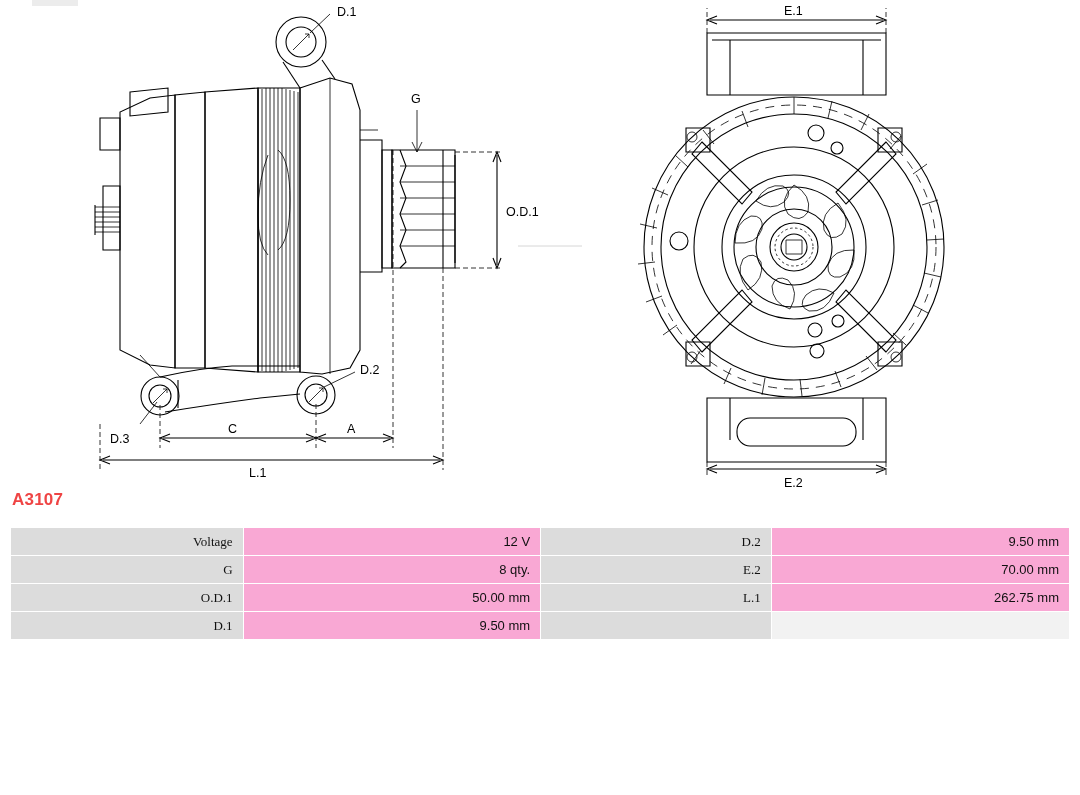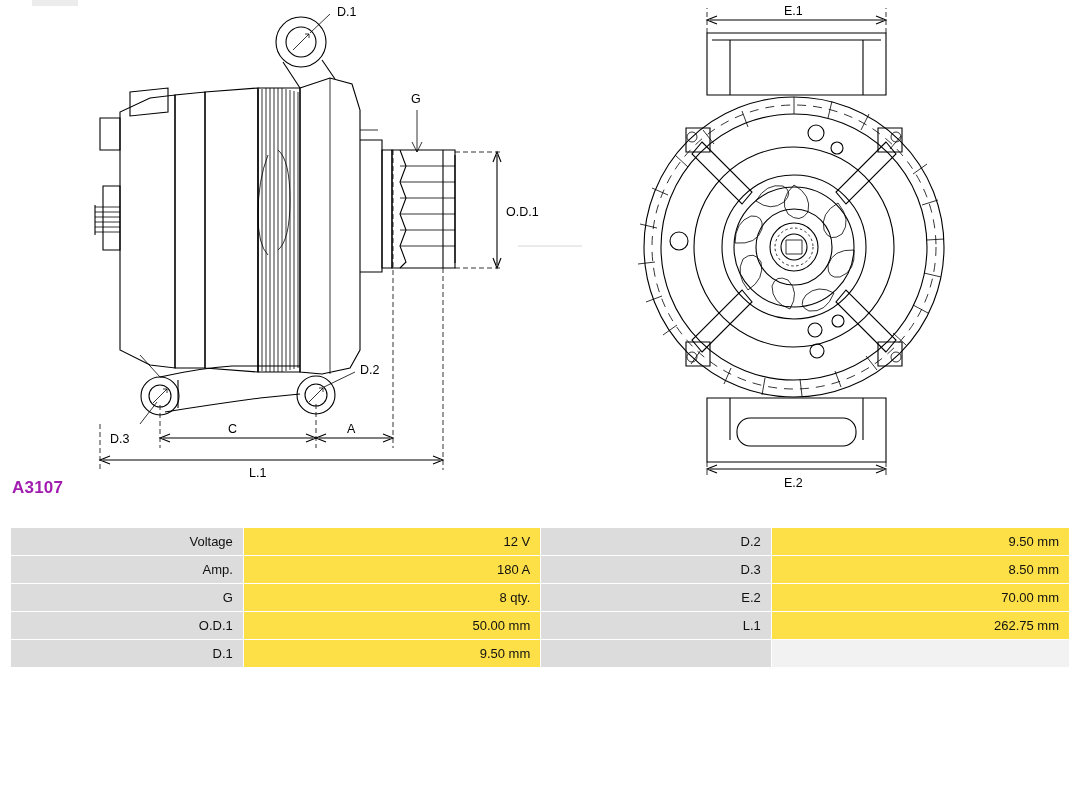--- a/index.html
+++ b/index.html
@@ -26,24 +26,24 @@
     top: 0;
     width: 1080px;
     height: 495px;
   }
   .drawing-area svg {
     display: block;
   }
   .part-number {
     position: absolute;
     left: 12px;
-    top: 478px;
+    top: 490px;
     font-size: 17px;
     font-weight: bold;
-    color: #a21caf;
+    color: #ef4444;
     letter-spacing: 0.2px;
   }
   .spec-table {
     position: absolute;
     left: 10px;
     top: 527px;
     width: 1060px;
     border-collapse: collapse;
     font-size: 13px;
   }
@@ -52,23 +52,24 @@
     height: 27px;
     padding: 0 10px;
     vertical-align: middle;
     white-space: nowrap;
   }
   .spec-table td.label {
     background: #dcdcdc;
     text-align: right;
     width: 230px;
     color: #111;
+    font-family: Liberation Serif, serif;
   }
   .spec-table td.value {
-    background: #fde047;
+    background: #f9a8d4;
     text-align: right;
     width: 300px;
     color: #111;
   }
   .spec-table td.empty {
     background: #f2f2f2;
   }
   .spec-table td.label.empty-label {
     background: #dcdcdc;
   }
@@ -371,26 +372,20 @@
 
   <table class="spec-table">
     <tbody>
       <tr>
         <td class="label">Voltage</td>
         <td class="value">12 V</td>
         <td class="label">D.2</td>
         <td class="value">9.50 mm</td>
       </tr>
       <tr>
-        <td class="label">Amp.</td>
-        <td class="value">180 A</td>
-        <td class="label">D.3</td>
-        <td class="value">8.50 mm</td>
-      </tr>
-      <tr>
         <td class="label">G</td>
         <td class="value">8 qty.</td>
         <td class="label">E.2</td>
         <td class="value">70.00 mm</td>
       </tr>
       <tr>
         <td class="label">O.D.1</td>
         <td class="value">50.00 mm</td>
         <td class="label">L.1</td>
         <td class="value">262.75 mm</td>

